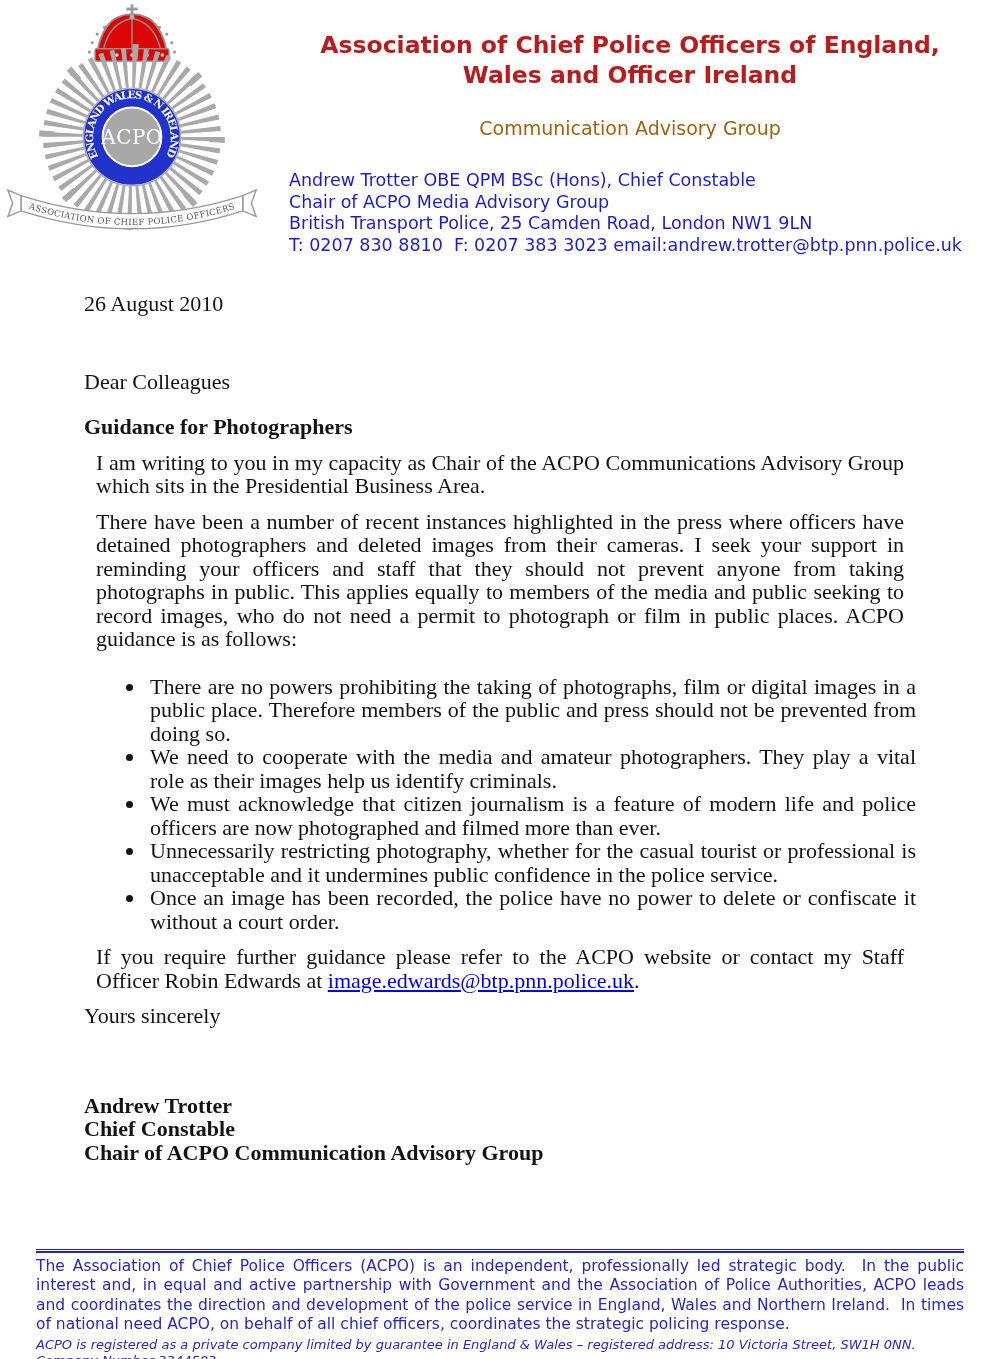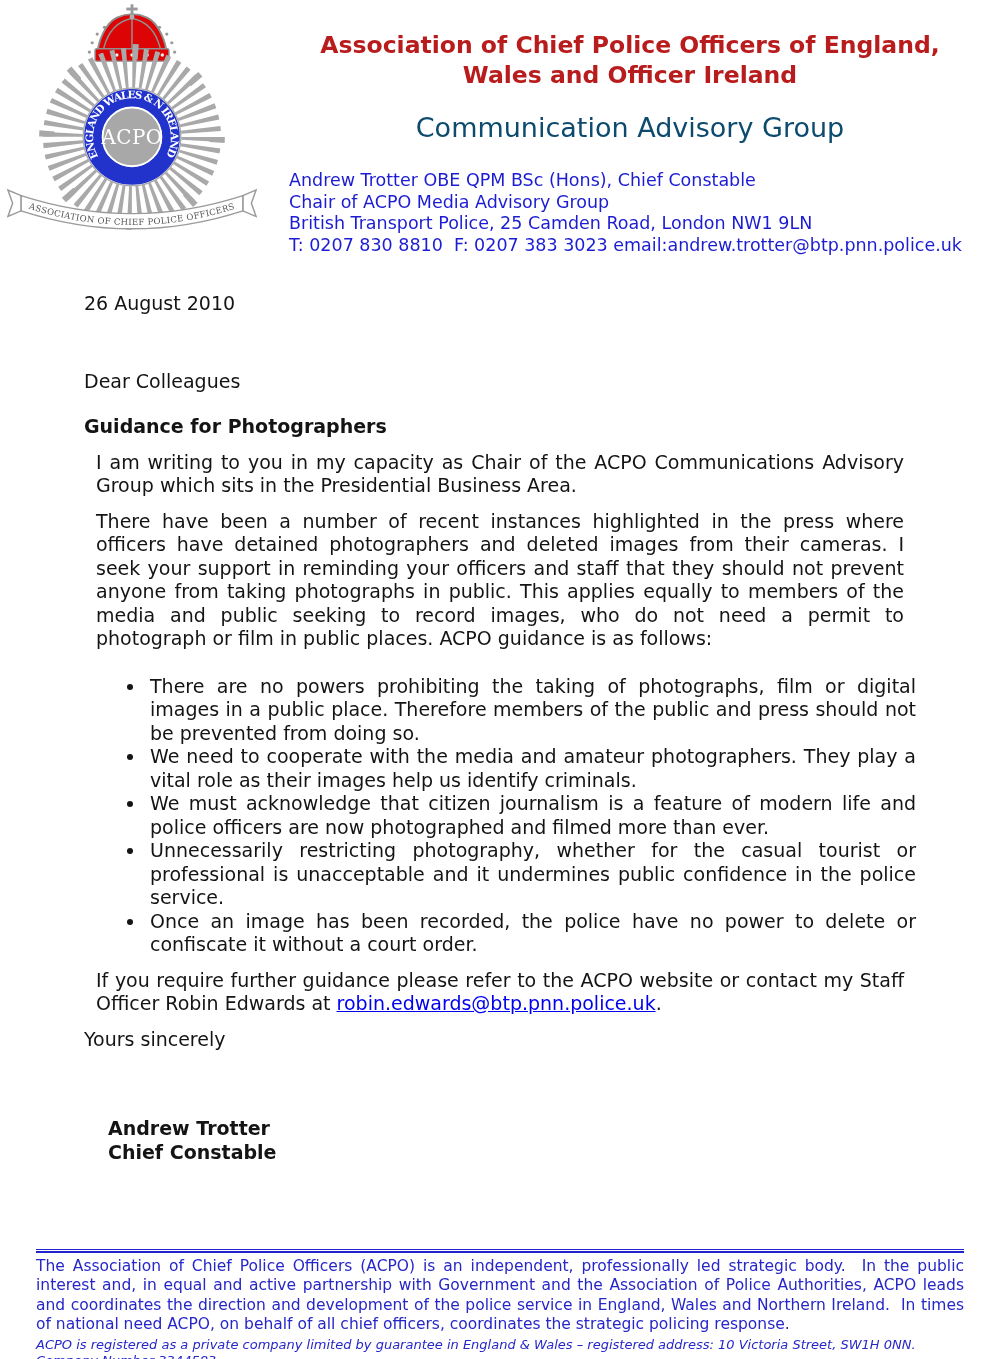--- a/index.html
+++ b/index.html
@@ -13,40 +13,40 @@
   }
   
   .crest{position:absolute;left:6px;top:4px;}
   .org-title{
     position:absolute;left:280px;top:30px;width:700px;
     text-align:center;font-weight:bold;font-size:23.5px;line-height:30px;
     color:#b91c1c;
   }
   .subtitle{
     position:absolute;left:280px;top:112px;width:700px;
-    text-align:center;font-size:27px;line-height:32px;color:#0c4a6e;
+    text-align:center;font-size:19px;line-height:32px;color:#a16207;
   }
   .contact{
     position:absolute;left:289px;top:170px;width:700px;
     font-size:17.5px;line-height:21.5px;color:#1c1cd2;
   }
   .contact .cline{white-space:pre-wrap;}
   
   .letter{
     position:absolute;left:84px;top:292px;width:832px;
-    font-size:19px;line-height:23.5px;color:#141414;
+    font-size:22px;line-height:23.5px;color:#141414;font-family:Liberation Serif, serif;
   }
   .letter p{margin:12px;}
   .salutation{margin-top:54px;}
   .subject{margin-top:22px;font-weight:bold;}
   .para{margin-top:24px;text-align:justify;}
   .bullets{margin:24px 0 0 0;padding-left:62px;}
   .bullets li{text-align:justify;padding-left:4px;}
   .valediction{}
-  .signature{margin-top:66px;font-weight:bold;line-height:23.5px;margin-left:24px;}
+  .signature{margin-top:66px;font-weight:bold;line-height:23.5px;}
   a.email-link{color:#0000ee;text-decoration:underline;}
   
   .footer{
     position:absolute;left:36px;top:1249px;width:928px;
     color:#2626c9;
   }
   .rule-thin{height:1px;background:#2222cc;}
   .rule-thick{height:2px;background:#2222cc;margin-top:1px;margin-bottom:4px;}
   .foot-body{margin:0;font-size:15.5px;line-height:19.4px;text-align:justify;white-space:pre-wrap;}
   .foot-reg{margin:2px 0 0 0;font-size:13px;font-style:italic;line-height:16px;}
@@ -139,27 +139,28 @@
     <p class="para">There have been a number of recent instances highlighted in the press where officers have detained photographers and deleted images from their cameras. I seek your support in reminding your officers and staff that they should not prevent anyone from taking photographs in public. This applies equally to members of the media and public seeking to record images, who do not need a permit to photograph or film in public places. ACPO guidance is as follows:</p>
 
     <ul class="bullets">
       <li>There are no powers prohibiting the taking of photographs, film or digital images in a public place. Therefore members of the public and press should not be prevented from doing so.</li>
       <li>We need to cooperate with the media and amateur photographers. They play a vital role as their images help us identify criminals.</li>
       <li>We must acknowledge that citizen journalism is a feature of modern life and police officers are now photographed and filmed more than ever.</li>
       <li>Unnecessarily restricting photography, whether for the casual tourist or professional is unacceptable and it undermines public confidence in the police service.</li>
       <li>Once an image has been recorded, the police have no power to delete or confiscate it without a court order.</li>
     </ul>
 
-    <p class="para"><span>If you require further guidance please refer to the ACPO website or contact my Staff Officer Robin Edwards at </span><a href="#" class="email-link">robin.edwards@btp.pnn.police.uk</a><span>.</span></p>
+    <p class="para"><span>If you require further guidance please refer to the ACPO website or contact my Staff Officer Robin Edwards at </span><a href="#" class="email-link">image.edwards@btp.pnn.police.uk</a><span>.</span></p>
 
     <div class="valediction">Yours sincerely</div>
 
     <div class="signature">
       <div>Andrew Trotter</div>
       <div>Chief Constable</div>
+      <div>Chair of ACPO Communication Advisory Group</div>
     </div>
   </main>
 
   <footer class="footer">
     <div class="rule-thin"></div>
     <div class="rule-thick"></div>
     <p class="foot-body">The Association of Chief Police Officers (ACPO) is an independent, professionally led strategic body.  In the public interest and, in equal and active partnership with Government and the Association of Police Authorities, ACPO leads and coordinates the direction and development of the police service in England, Wales and Northern Ireland.  In times of national need ACPO, on behalf of all chief officers, coordinates the strategic policing response.</p>
     <p class="foot-reg">ACPO is registered as a private company limited by guarantee in England &amp; Wales – registered address: 10 Victoria Street, SW1H 0NN. Company Number 3344583.</p>
   </footer>
 

